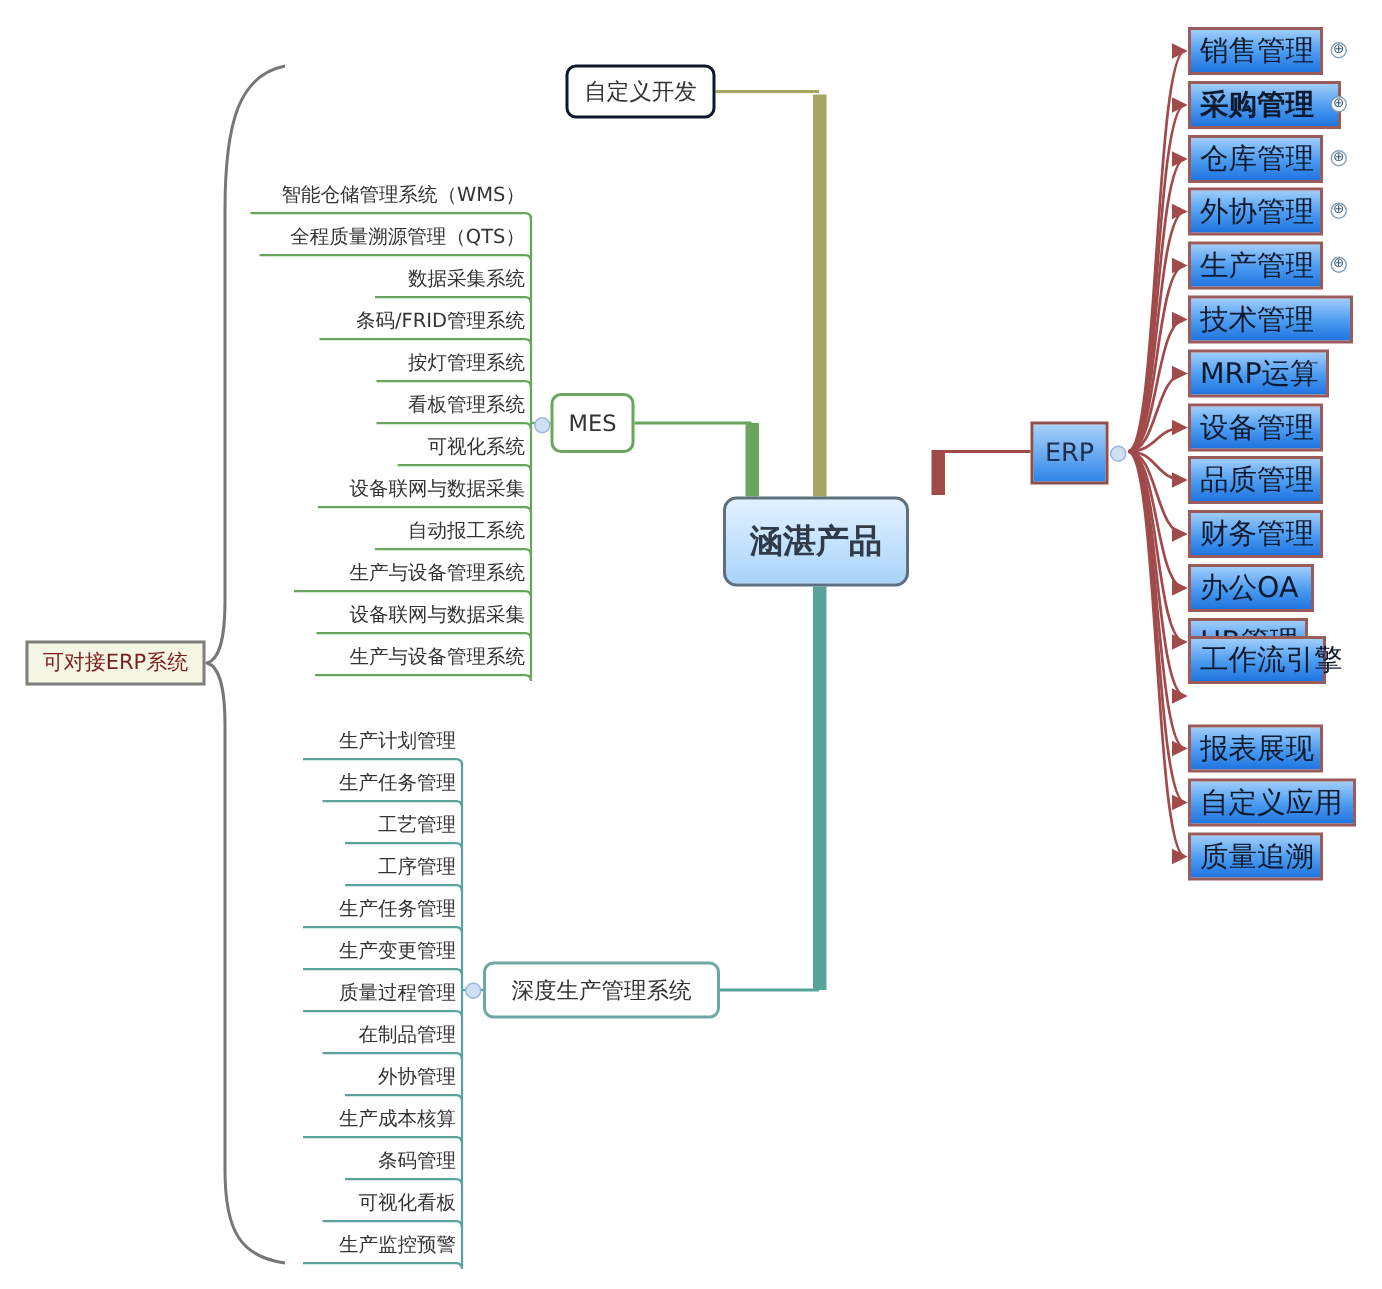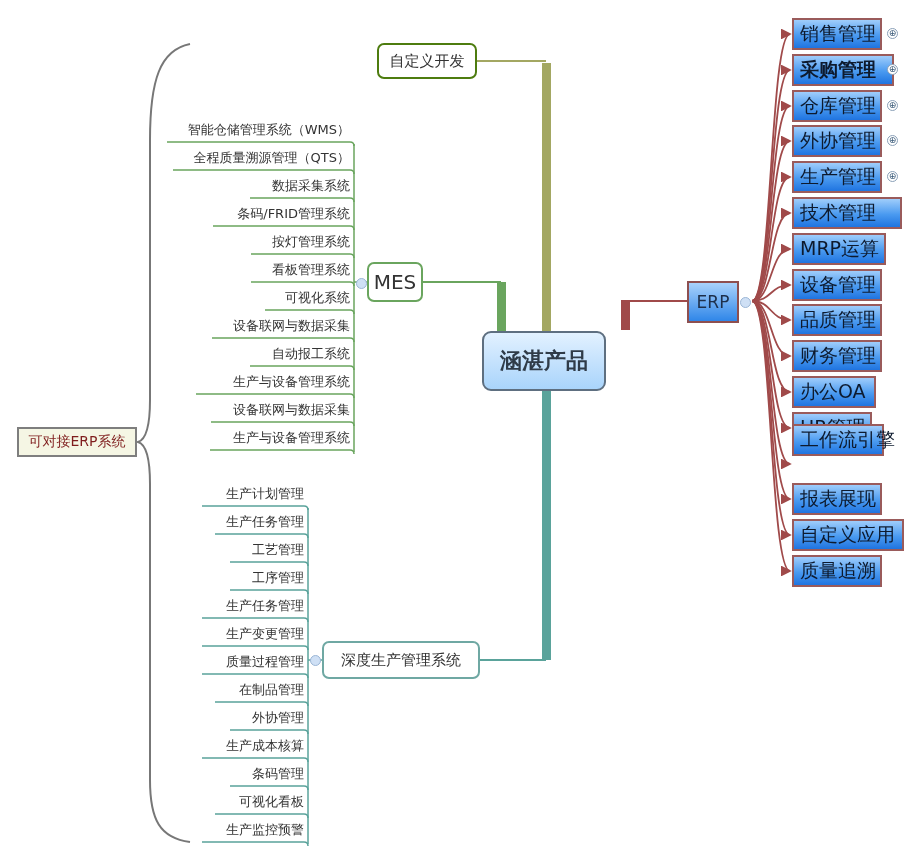--- a/index.html
+++ b/index.html
@@ -8,22 +8,22 @@
   #wires { position:absolute; left:0; top:0; width:921px; height:859px; }
 
   .central { position:absolute; left:482px; top:331px; width:124px; height:60px;
     border:2px solid #5e6f80; border-radius:9px;
     background:linear-gradient(#e2f1ff,#a9d4fb);
     display:flex; align-items:center; justify-content:center;
     font-size:22px; font-weight:bold; color:#2f3b48; box-sizing:border-box; }
 
   .topic { position:absolute; background:#fff; border-radius:7px; box-sizing:border-box;
     display:flex; align-items:center; justify-content:center; font-size:15px; color:#333; }
-  .t-custom { left:377px; top:43px; width:100px; height:36px; border:2px solid #4d7c0f; }
-  .t-mes { left:367px; top:262px; width:56px; height:40px; border:2px solid #6aa55e; font-size:20px; }
+  .t-custom { left:377px; top:43px; width:100px; height:36px; border:2px solid #0f172a; }
+  .t-mes { left:367px; top:262px; width:56px; height:40px; border:2px solid #6aa55e; font-size:15px; }
   .t-deep { left:322px; top:641px; width:158px; height:38px; border:2px solid #6fa8a3; }
 
   .t-erp { position:absolute; left:687px; top:281px; width:52px; height:42px;
     border:2px solid #8e4f4f; box-sizing:border-box;
     background:linear-gradient(#a9d2fb,#2f86e8);
     display:flex; align-items:center; justify-content:center; font-size:17px; color:#1d2f4a; }
 
   .erp-item { position:absolute; left:792px; height:32px; box-sizing:border-box;
     border:2px solid #9a5b5b;
     background:linear-gradient(#9fcdfb 0%,#4a9af0 55%,#1f74e0 100%);

